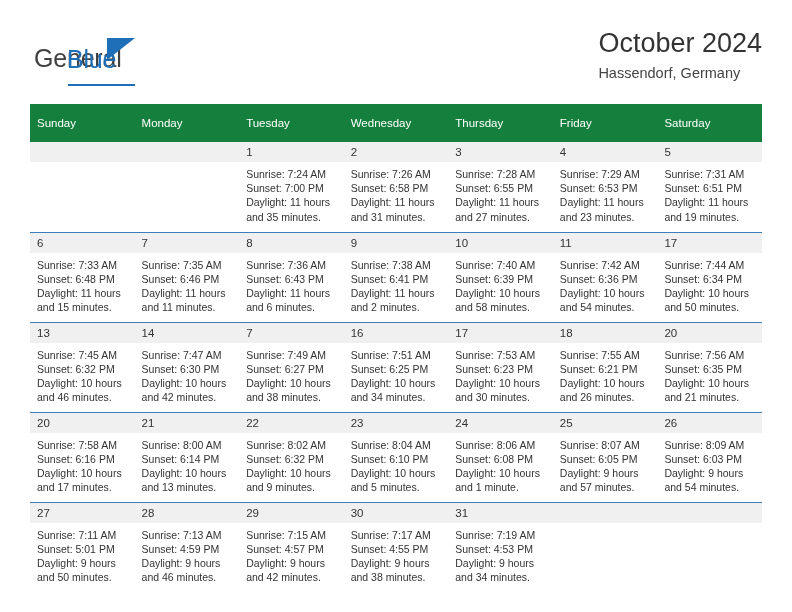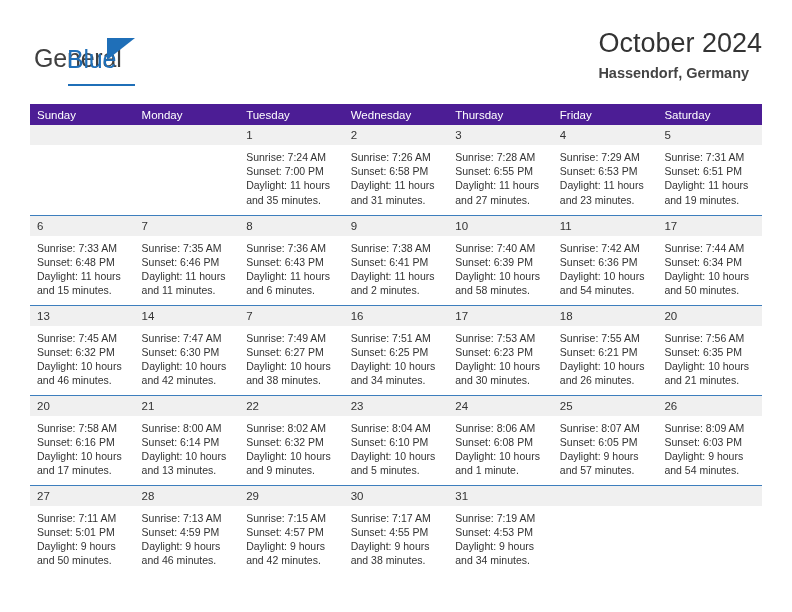--- a/index.html
+++ b/index.html
@@ -86,41 +86,41 @@
     line-height: 34px;
     font-weight: normal;
     margin: 0;
     white-space: nowrap;
   }
   .cal-subtitle {
     font-size: 14.5px;
     color: #444444;
     line-height: 22px;
     margin: 2px 0 0 0;
-    font-weight: bold;
+    font-weight: normal;
     white-space: nowrap;
   }
 
   
   .calendar {
     position: absolute;
     left: 30px;
     top: 104px;
     width: 732px;
     border-collapse: collapse;
     table-layout: fixed;
   }
   .calendar th {
-    background: #4c1d95;
+    background: #15803d;
     color: #ffffff;
     font-size: 11.5px;
     font-weight: normal;
     text-align: left;
     padding: 4px 0 4px 7px;
-    height: 21px;
+    height: 38px;
     border: none;
   }
   .calendar td {
     vertical-align: top;
     padding: 0;
     border: none;
     height: 90px;
     background: #ffffff;
   }
   .calendar tbody tr {

